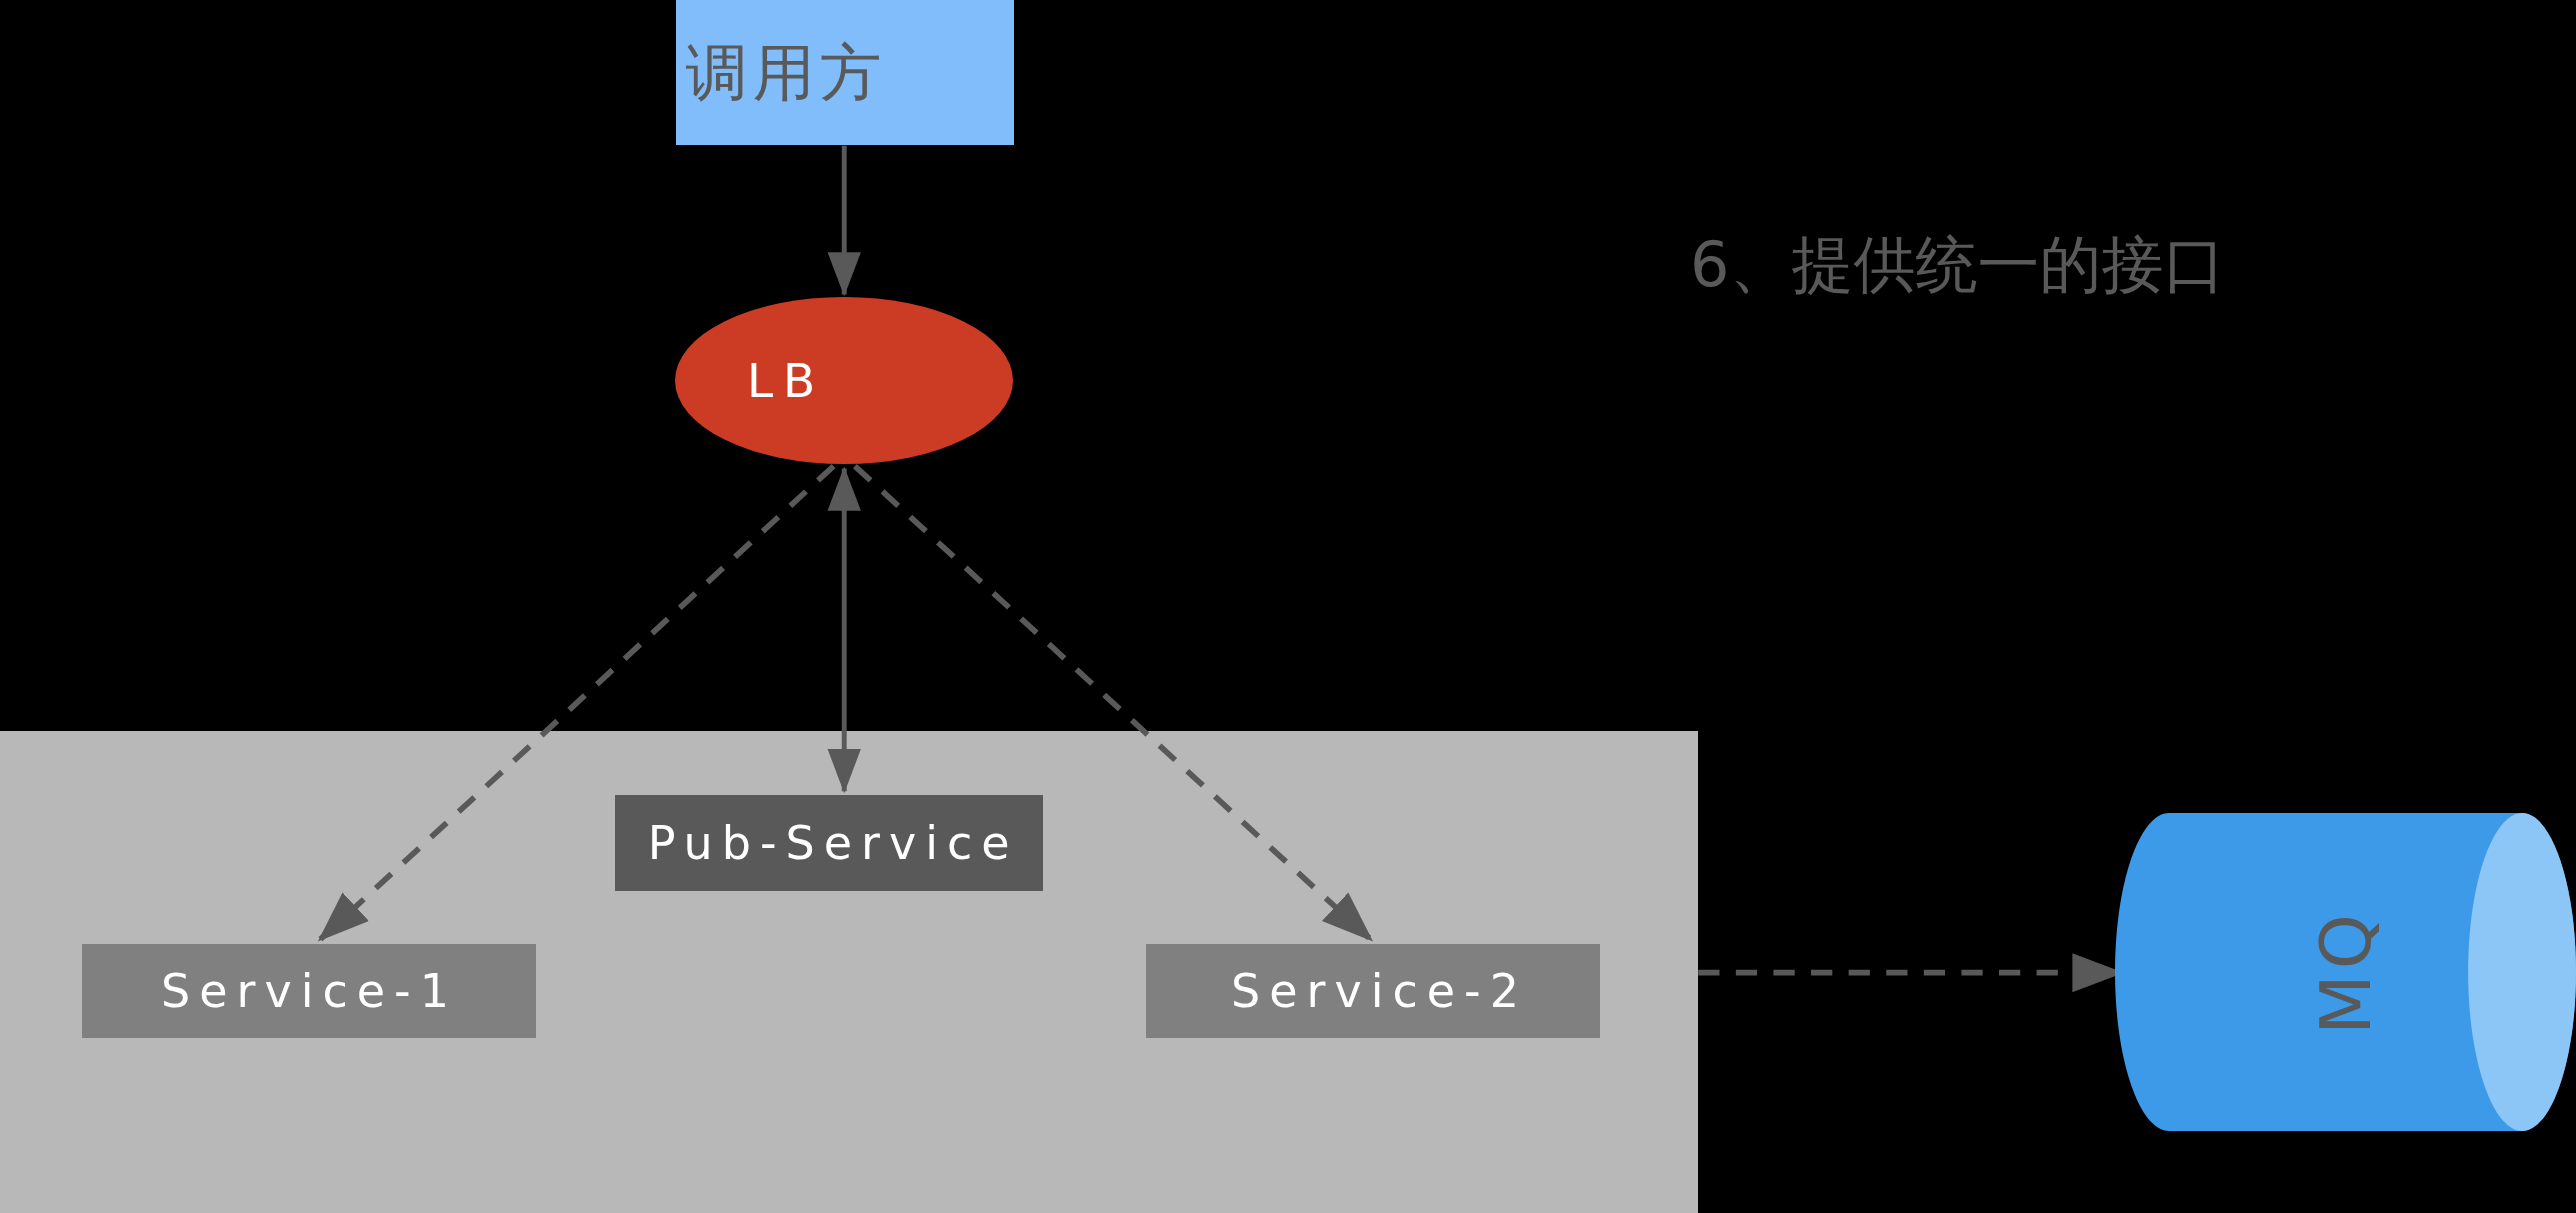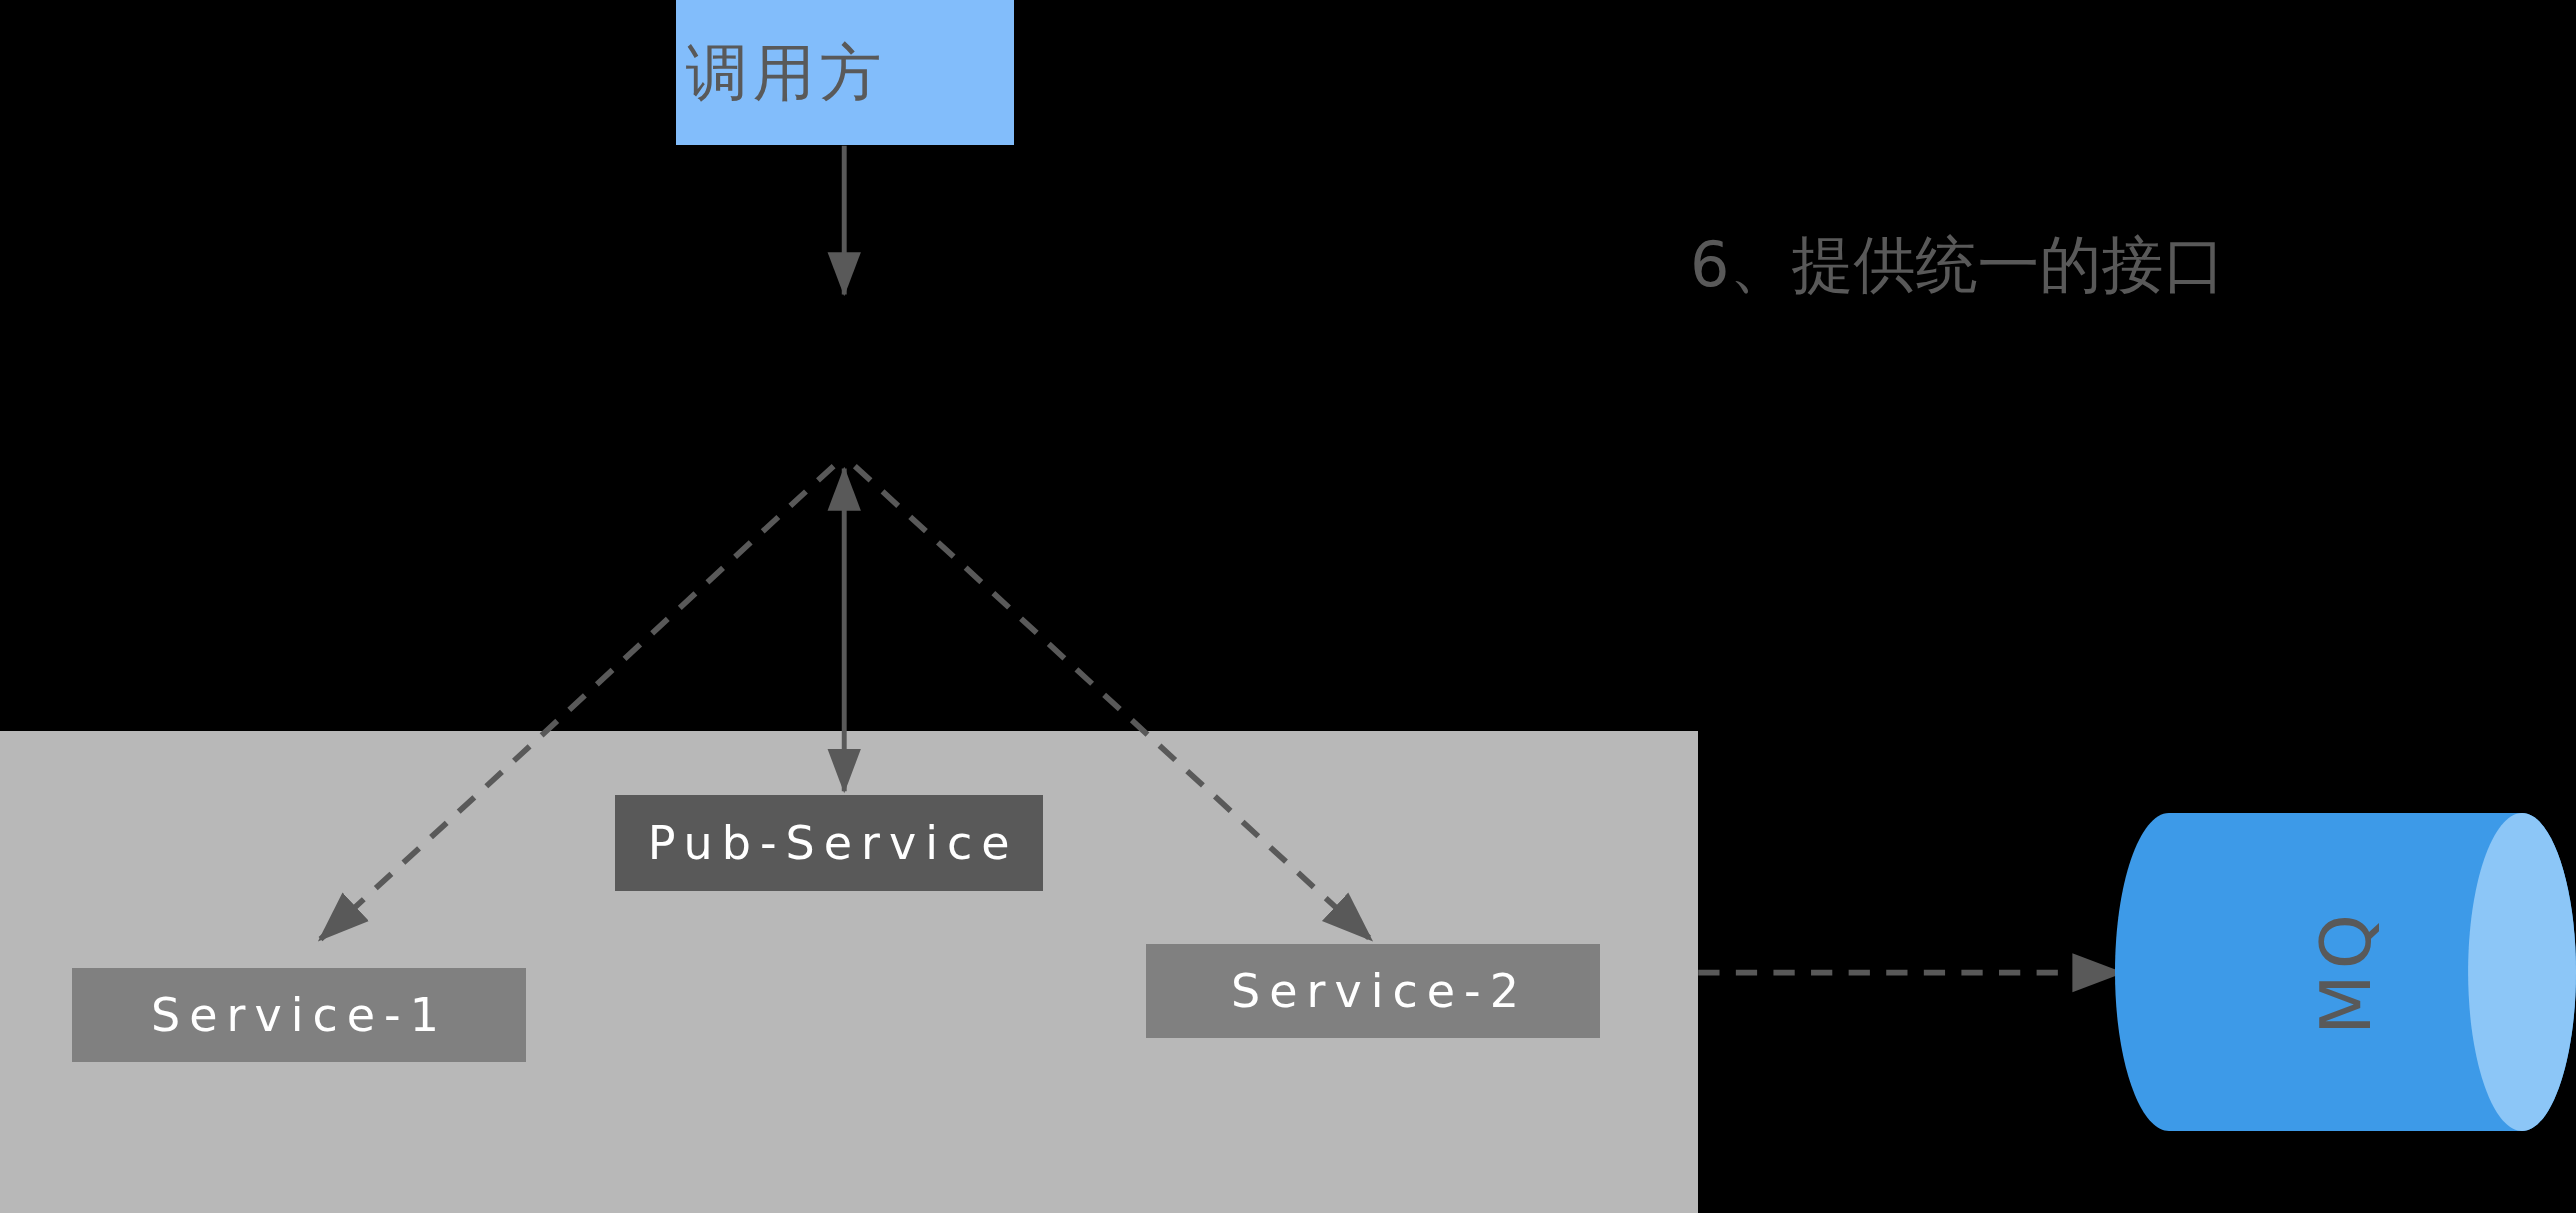--- a/index.html
+++ b/index.html
@@ -96,27 +96,26 @@
     width: 428px;
     height: 96px;
     background: #595959;
     padding-left: 8.2px;
   }
   #pub-service-box .lbl {
     font-size: 46px;
     letter-spacing: 9px;
   }
   #service-1-box {
-    left: 72px;
+    left: 82px;
     top: 944px;
     width: 454px;
     height: 94px;
     background: #808080;
     padding-left: 1px;
-    margin-top: 24px;
   }
   #service-1-box .lbl {
     font-size: 46px;
     letter-spacing: 9px;
   }
   #service-2-box {
     left: 1146px;
     top: 944px;
     width: 454px;
     height: 94px;
@@ -200,20 +199,23 @@
 
     <line x1="1046" y1="570" x2="1678" y2="1150" stroke="#595959" stroke-width="7" stroke-dasharray="26 20" marker-end="url(#arrowEnd)"></line>
 
     <line x1="2078" y1="1190" x2="2596" y2="1190" stroke="#595959" stroke-width="7" stroke-dasharray="26 20" marker-end="url(#arrowEnd)"></line>
   </svg>
 
   <div id="caller-box">
     <span class="lbl">调用方</span>
   </div>
 
+  <div id="lb-node">
+    <span class="lbl">LB</span>
+  </div>
 
   <div id="pub-service-box" class="svc-box">
     <span class="lbl">Pub-Service</span>
   </div>
 
   <div id="service-1-box" class="svc-box">
     <span class="lbl">Service-1</span>
   </div>
 
   <div id="service-2-box" class="svc-box">

